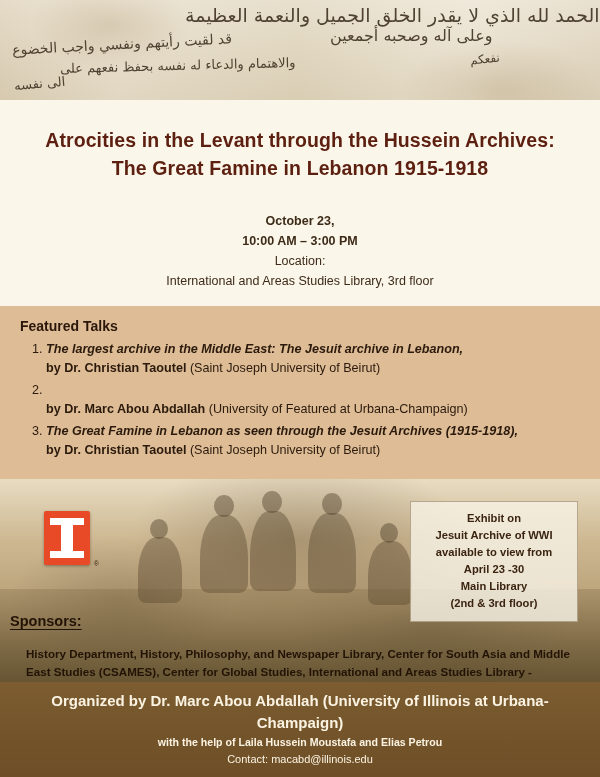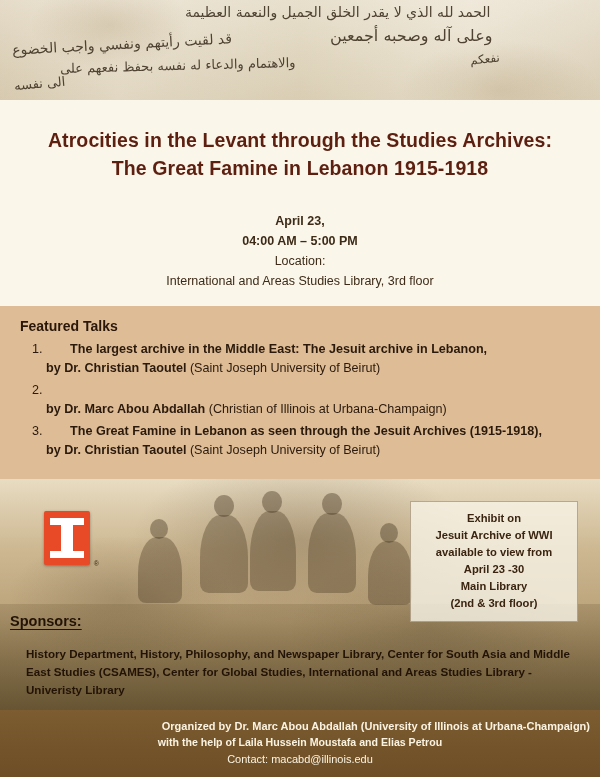--- a/index.html
+++ b/index.html
@@ -41,21 +41,21 @@
     border-radius: 50%;
     background: radial-gradient(closest-side, rgba(150,120,70,0.22), rgba(150,120,70,0));
   }
   .ink {
     position: absolute;
     color: #3a2d1d;
     font-family: "DejaVu Sans", sans-serif;
     white-space: nowrap;
     opacity: 0.88;
   }
-  .ink.l1 { top: 4px;  left: 185px; font-size: 14px; letter-spacing: 1px; }
+  .ink.l1 { top: 4px;  left: 185px; font-size: 19px; letter-spacing: 1px; }
   .ink.l2 { top: 26px; left: 330px; font-size: 16px; }
   .ink.l3 { top: 36px; left: 12px;  font-size: 14px; transform: rotate(-3deg); }
   .ink.l4 { top: 58px; left: 60px;  font-size: 13px; transform: rotate(-1.5deg); }
   .ink.l5 { top: 76px; left: 14px;  font-size: 13px; transform: rotate(-5deg); }
   .ink.l6 { top: 52px; left: 470px; font-size: 12px; transform: rotate(-6deg); }
 
   
   .title-block {
     background: #fbf6ea;
     padding: 26px 30px 6px 30px;
@@ -92,21 +92,21 @@
     font-weight: bold;
     color: #2a1709;
   }
   .talks ol {
     margin: 0;
     padding-left: 30px;
     font-size: 12.6px;
     line-height: 1.52;
   }
   .talks li { margin-bottom: 3px; }
-  .talks .t-title { font-weight: bold; margin-left: 24px; }
+  .talks .t-title { font-style: italic; font-weight: bold; }
   .talks .t-by { font-weight: bold; }
   .talks .t-aff { font-weight: normal; }
 
   
   .photo-band {
     position: relative;
     flex: 1 1 auto;
     min-height: 0;
     background:
       linear-gradient(180deg, rgba(238,226,200,0.55), rgba(120,96,62,0.10) 35%, rgba(90,70,42,0.22));
@@ -198,21 +198,21 @@
   .footer {
     background: #7a5a2e;
     background: linear-gradient(180deg, #7c5c30, #6d4e26);
     color: #fbf3e2;
     text-align: center;
     padding: 8px 10px 10px 10px;
     font-size: 10.6px;
     font-weight: bold;
     line-height: 1.5;
   }
-  .footer .l1 { font-size: 11px; text-align: right; }
+  .footer .l1 { font-size: 15px; }
   .footer .l3 { font-size: 11px; font-weight: normal; }
 </style>
 </head>
 <body>
 
 <div class="poster">
 
   <div class="manuscript">
     <div class="paper"></div>
     <div class="stain" style="left:30px;top:-20px;width:160px;height:90px;"></div>
@@ -220,44 +220,44 @@
     <div class="ink l1">الحمد لله الذي لا يقدر الخلق الجميل والنعمة العظيمة</div>
     <div class="ink l2">وعلى آله وصحبه أجمعين</div>
     <div class="ink l3">قد لقيت رأيتهم ونفسي واجب الخضوع</div>
     <div class="ink l4">والاهتمام والدعاء له نفسه بحفظ نفعهم على</div>
     <div class="ink l5">الى نفسه</div>
     <div class="ink l6">نفعكم</div>
   </div>
 
   <div class="title-block">
     <div class="poster-title">
-      <div>Atrocities in the Levant through the Studies Archives:</div>
+      <div>Atrocities in the Levant through the Hussein Archives:</div>
       <div>The Great Famine in Lebanon 1915-1918</div>
     </div>
   </div>
 
   <div class="details">
-    <div class="strong">April 23,</div>
-    <div class="strong">04:00 AM – 5:00 PM</div>
+    <div class="strong">October 23,</div>
+    <div class="strong">10:00 AM – 3:00 PM</div>
     <div>Location:</div>
     <div>International and Areas Studies Library, 3rd floor</div>
   </div>
 
   <div class="talks">
     <h2>Featured Talks</h2>
     <ol>
       <li>
         <span class="t-title">The largest archive in the Middle East: The Jesuit archive in Lebanon,</span><br>
         <span class="t-by">by Dr. Christian Taoutel</span>
         <span class="t-aff">(Saint Joseph University of Beirut)</span>
       </li>
       <li>
         <br>
         <span class="t-by">by Dr. Marc Abou Abdallah</span>
-        <span class="t-aff">(Christian of Illinois at Urbana-Champaign)</span>
+        <span class="t-aff">(University of Featured at Urbana-Champaign)</span>
       </li>
       <li>
         <span class="t-title">The Great Famine in Lebanon as seen through the Jesuit Archives (1915-1918),</span><br>
         <span class="t-by">by Dr. Christian Taoutel</span>
         <span class="t-aff">(Saint Joseph University of Beirut)</span>
       </li>
     </ol>
   </div>
 
   <div class="photo-band">

